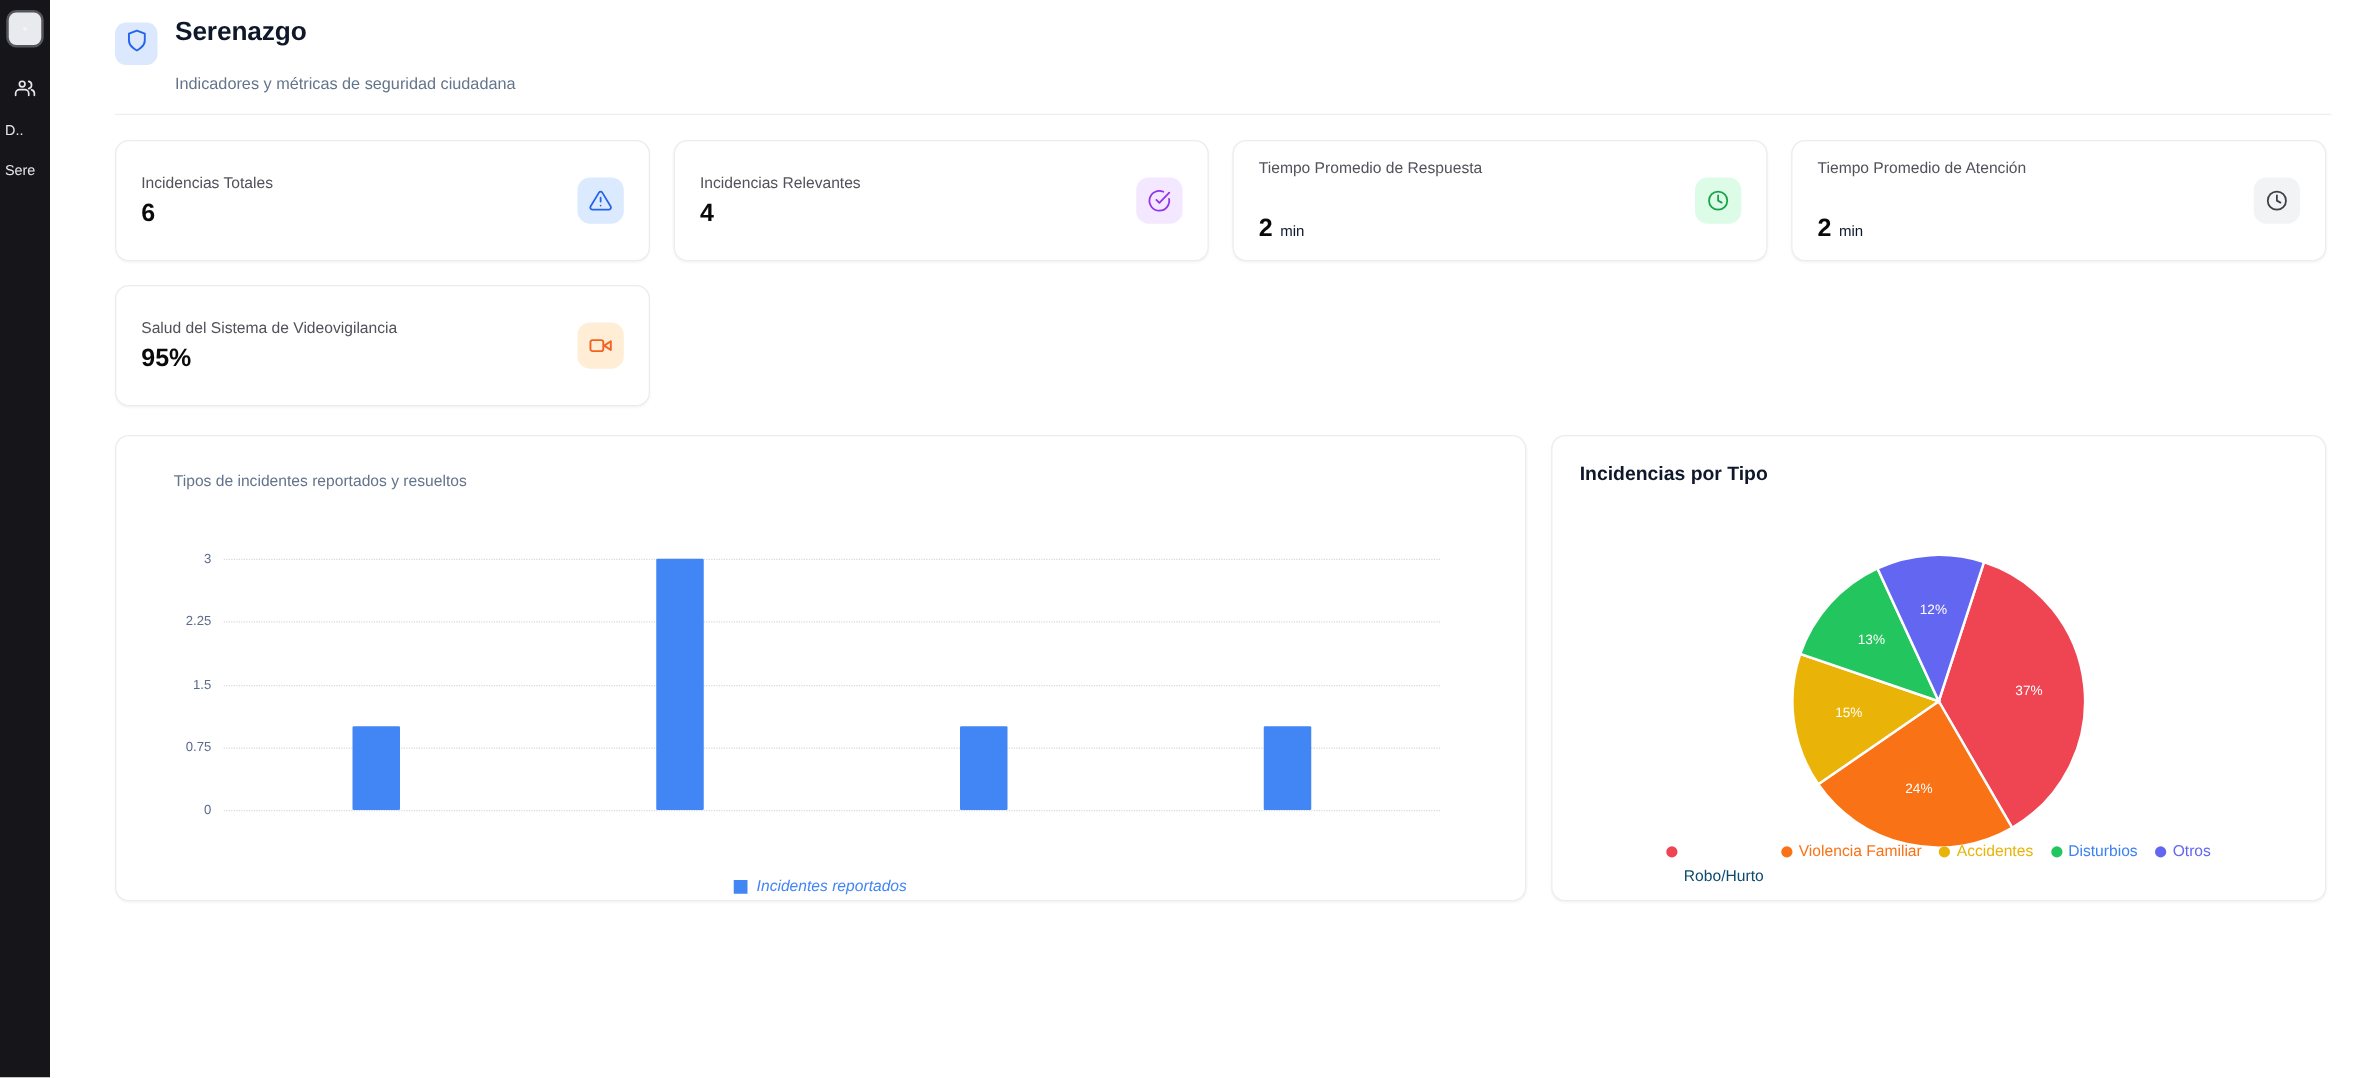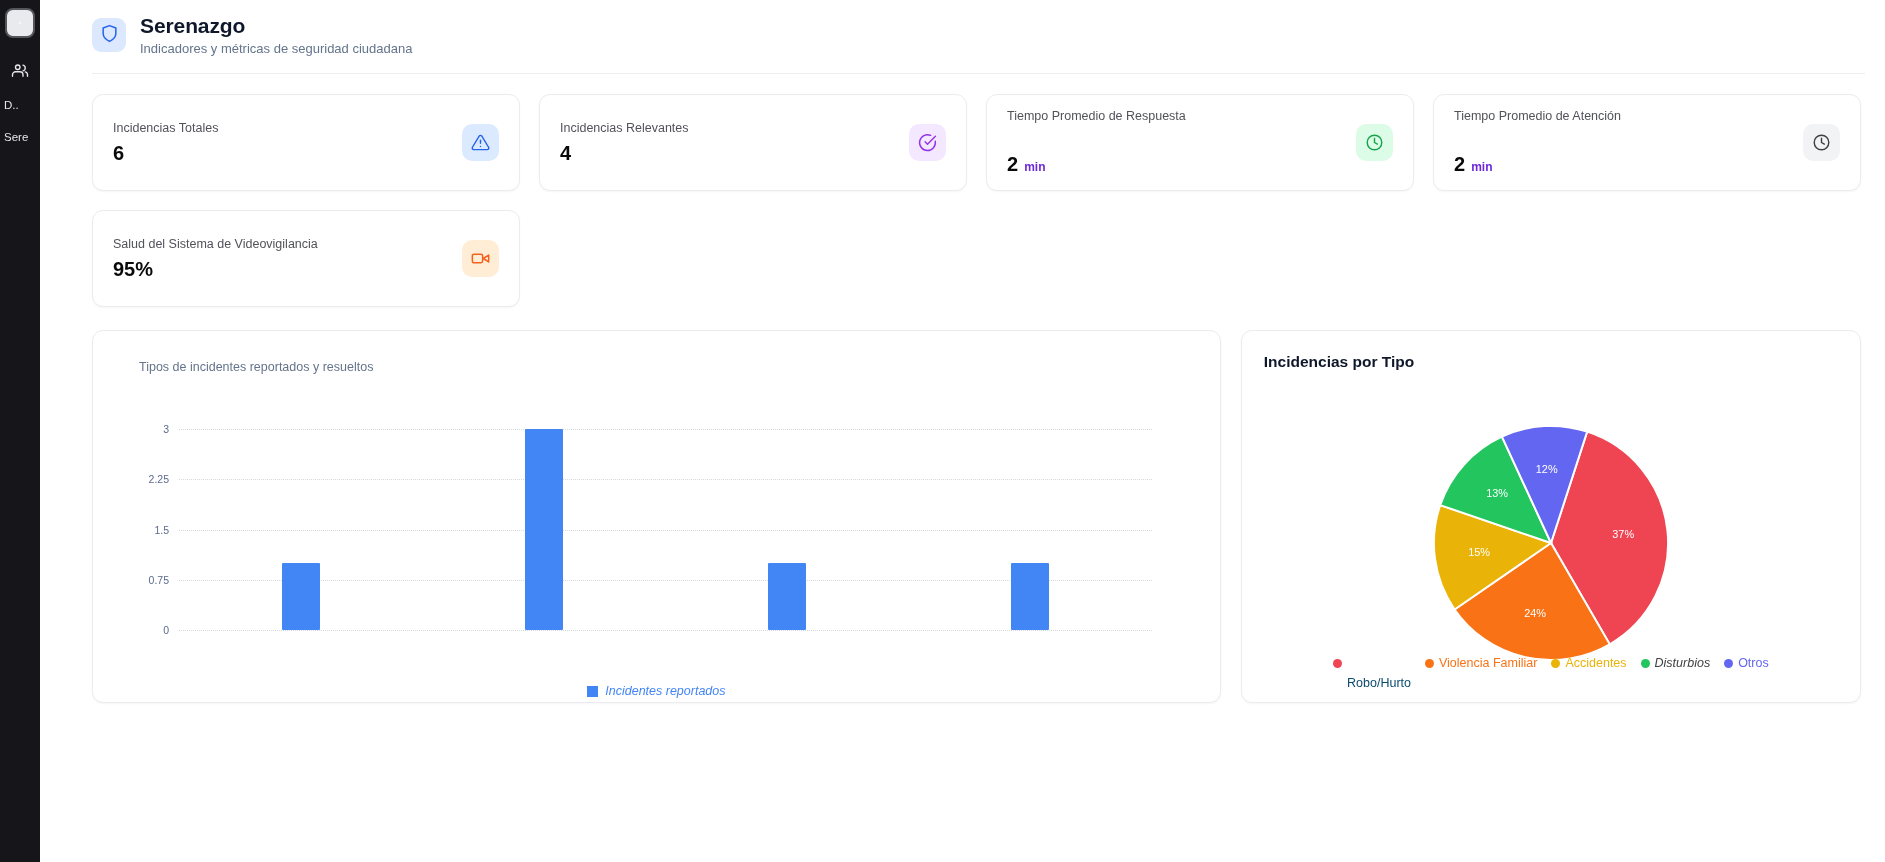--- a/index.html
+++ b/index.html
@@ -42,38 +42,38 @@
 
   .page-header { padding: 14px 0 0 52px; }
   .hdr-row { display: flex; align-items: flex-start; gap: 14px; }
   .hdr-badge {
     width: 34px; height: 34px; border-radius: 9px;
     background: #dbe8fe; display: flex; align-items: center; justify-content: center;
     flex: 0 0 34px; margin-top: 4px;
   }
   .hdr-badge svg { width: 19px; height: 19px; color: #2563eb; }
   .hdr-title { font-size: 21px; font-weight: 700; color: #0f172a; letter-spacing: -0.1px; }
-  .hdr-sub { font-size: 13px; color: #64748b; margin-top: 3px; }
+  .hdr-sub { font-size: 13px; color: #64748b; margin-top: 21px; }
   .hdr-rule { margin: 17px 20px 0 52px; border-top: 1px solid #eceef1; }
 
   
   .kpi-grid {
     display: grid; grid-template-columns: repeat(4, 1fr);
     gap: 19px; padding: 20px 24px 0 52px;
   }
   .kpi-card {
     background: #fff; border: 1px solid #ececf0; border-radius: 11px;
     height: 97px; padding: 18px 20px;
     display: flex; align-items: center; justify-content: space-between;
     box-shadow: 0 1px 2px rgba(16,24,40,.04);
   }
   .kpi-left { display: flex; flex-direction: column; gap: 7px; }
   .kpi-label { font-size: 12.5px; color: #52525b; }
   .kpi-value { font-size: 20px; font-weight: 700; color: #0a0a0a; display: flex; align-items: baseline; gap: 6px; }
-  .kpi-unit { font-size: 12px; font-weight: 700; color: #6d28d9; margin-top: 30px; }
+  .kpi-unit { font-size: 12px; font-weight: 400; color: #0f172a; margin-top: 30px; }
   .kpi-icon {
     width: 37px; height: 37px; border-radius: 10px;
     display: flex; align-items: center; justify-content: center; flex: 0 0 37px;
   }
   .kpi-icon svg { width: 19px; height: 19px; }
   .kpi-icon.blue   { background:#dbeafe; color:#2563eb; }
   .kpi-icon.purple { background:#f3e8ff; color:#9333ea; }
   .kpi-icon.green  { background:#dcfce7; color:#16a34a; }
   .kpi-icon.gray   { background:#f1f3f5; color:#3f3f46; }
   .kpi-icon.orange { background:#ffedd5; color:#f4621e; }
@@ -335,21 +335,21 @@
             <span class="pl-item">
               <span class="pl-dot" style="background: rgb(249, 115, 22);"></span>
               <span style="color: rgb(249, 115, 22);">Violencia Familiar</span>
             </span>
             <span class="pl-item">
               <span class="pl-dot" style="background: rgb(234, 179, 8);"></span>
               <span style="color: rgb(234, 179, 8);">Accidentes</span>
             </span>
             <span class="pl-item">
               <span class="pl-dot" style="background: rgb(34, 197, 94);"></span>
-              <span style="color: #404040; font-style: italic;">Disturbios</span>
+              <span style="color: #3b82f6;">Disturbios</span>
             </span>
             <span class="pl-item">
               <span class="pl-dot" style="background: rgb(99, 102, 241);"></span>
               <span style="color: rgb(99, 102, 241);">Otros</span>
             </span>
           </div>
       </div>
 
     </section>
   </main>

